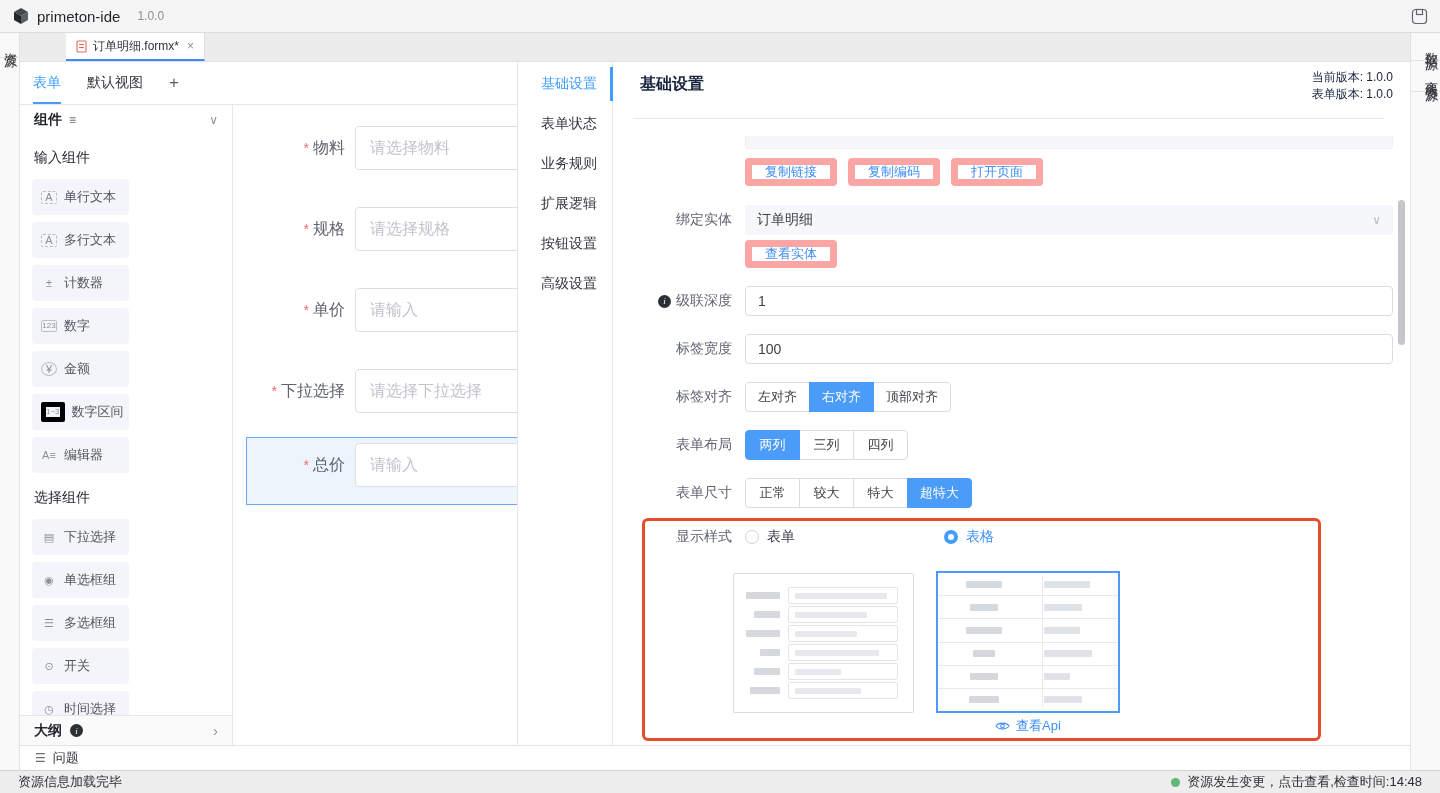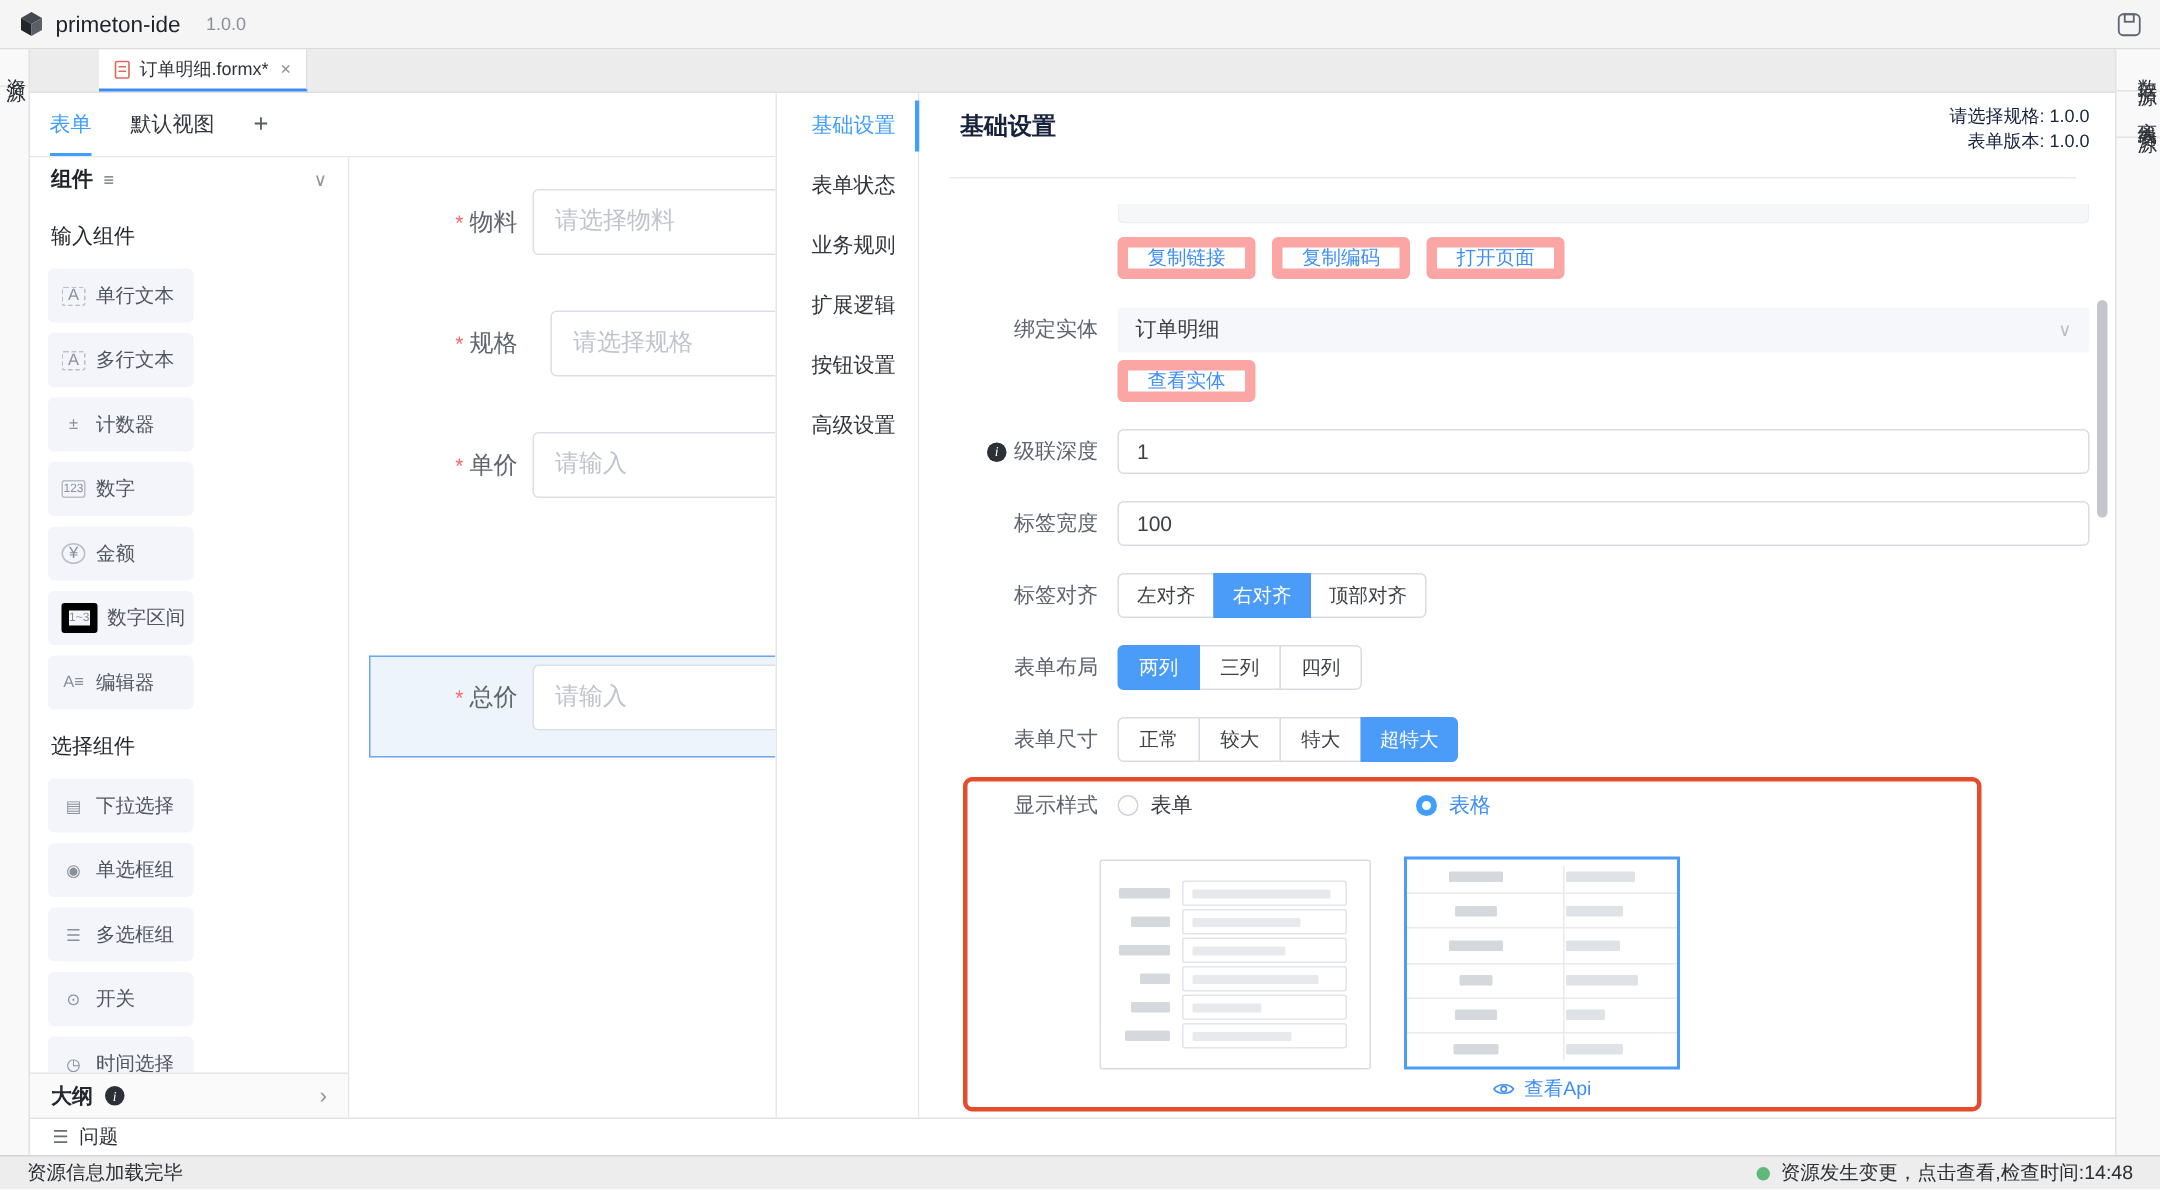--- a/index.html
+++ b/index.html
@@ -266,47 +266,51 @@
     </div>
   </div>
 
   <div id="canvas">
     <div class="sel-wrap"></div>
 
     <div class="cfield" style="top:21px;">
       <span class="clabel"><span class="req">*</span><span>物料</span></span>
       <input class="cinput" placeholder="请选择物料" style="">
     </div>
-    <div class="cfield" style="top:102px;gap:12px;">
+    <div class="cfield" style="top:102px;">
       <span class="clabel"><span class="req">*</span><span>规格</span></span>
       <input class="cinput" placeholder="请选择规格" style="">
     </div>
     <div class="cfield" style="top:183px;">
       <span class="clabel"><span class="req">*</span><span>单价</span></span>
       <input class="cinput" placeholder="请输入" style="">
+    </div>
+    <div class="cfield" style="top:264px;">
+      <span class="clabel"><span class="req">*</span><span>下拉选择</span></span>
+      <input class="cinput" placeholder="请选择下拉选择" style="">
     </div>
     <div class="cfield" style="top:338px;justify-content:flex-end;">
       <span class="clabel"><span class="req">*</span><span>总价</span></span>
       <input class="cinput" placeholder="请输入" style="">
     </div>
   </div>
 
   <div id="settingsnav">
     <div class="snav-item active">基础设置</div>
     <div class="snav-item">表单状态</div>
     <div class="snav-item">业务规则</div>
     <div class="snav-item">扩展逻辑</div>
     <div class="snav-item">按钮设置</div>
     <div class="snav-item">高级设置</div>
   </div>
 
   <div id="settingscontent">
     <div class="sc-title">基础设置</div>
     <div class="sc-versions">
-      <div>请选择规格: 1.0.0</div>
+      <div>当前版本: 1.0.0</div>
       <div>表单版本: 1.0.0</div>
     </div>
     <div class="sc-divider"></div>
 
     <div class="partial-strip"></div>
 
     <div class="srow" style="top:96px;">
       <span class="slabel"></span>
       <span class="link-btns">
         <span class="obtn">复制链接</span>

